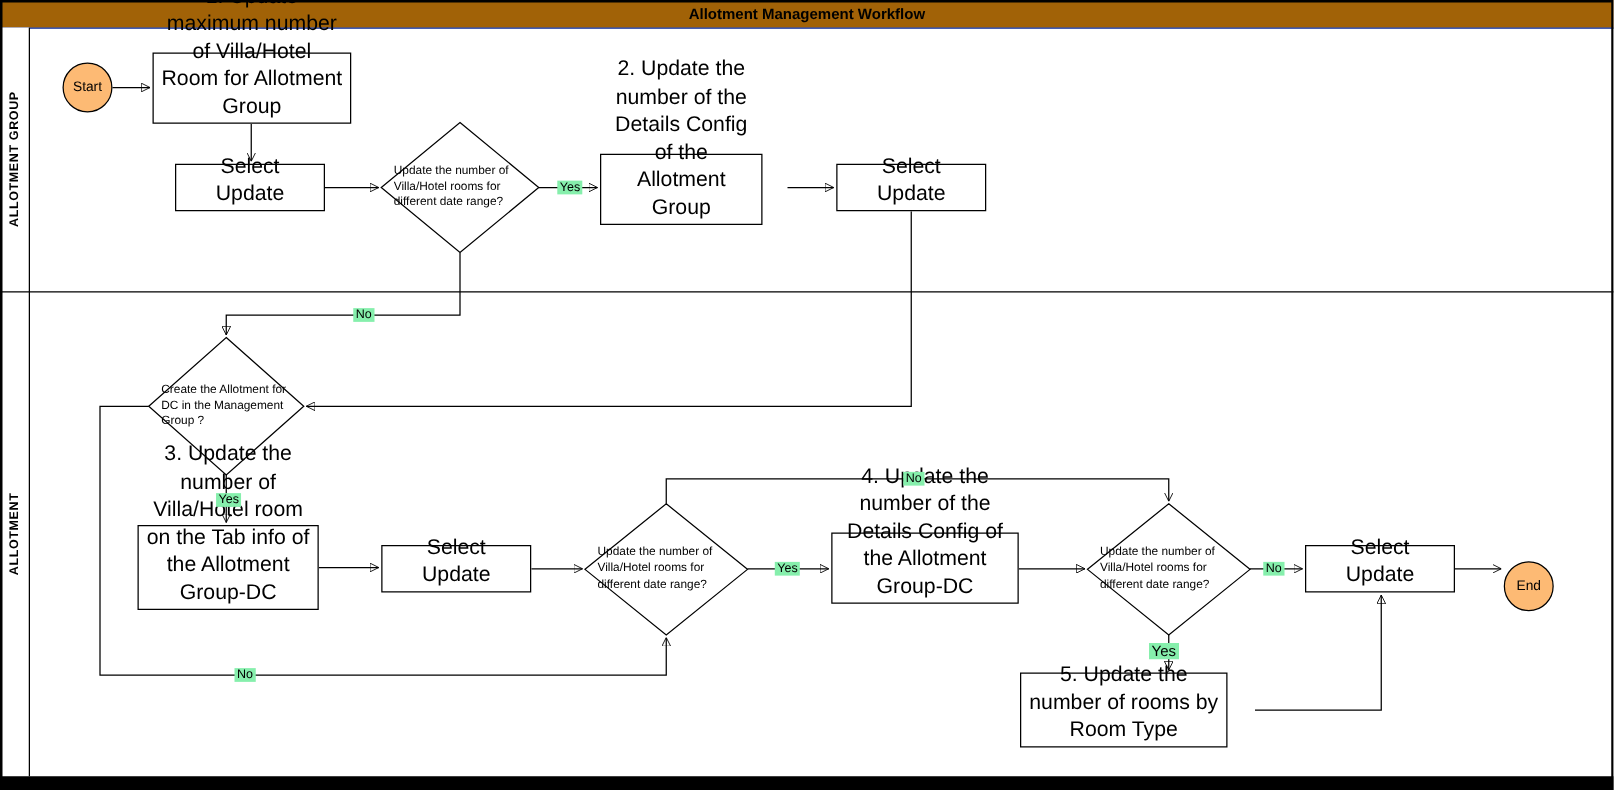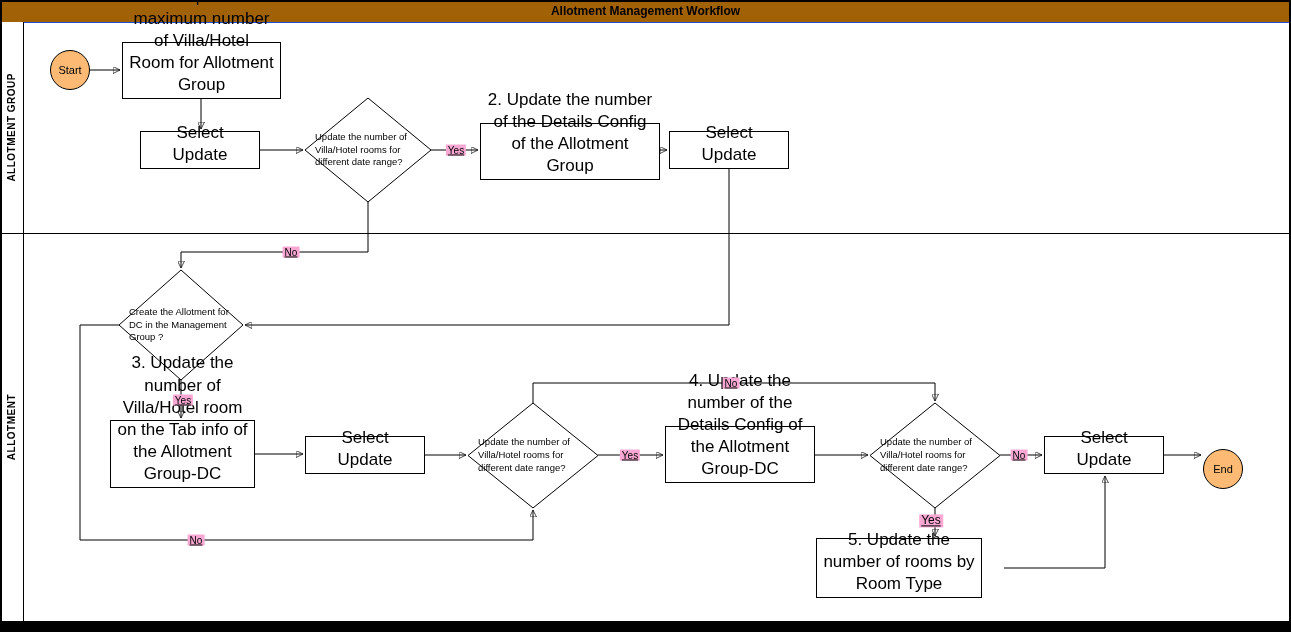--- a/index.html
+++ b/index.html
@@ -35,22 +35,22 @@
     display:flex;align-items:center;justify-content:center;font-size:11px;z-index:10;
   }
   .diamond{position:absolute;z-index:10;}
   .diamond svg{position:absolute;inset:0;width:100%;height:100%;overflow:visible;display:block;}
   .diamond polygon{fill:#fff;stroke:#000;stroke-width:1;}
   .diamond-text{
     position:absolute;inset:0;display:flex;align-items:center;justify-content:center;
     text-align:left;font-size:9.5px;line-height:1.35;padding:0 10px;
   }
   .edge-label{
-    position:absolute;transform:translate(-50%,-50%);background:#f9a8d4;
-    font-size:10px;line-height:1.1;padding:0 2px;white-space:nowrap;z-index:15;text-decoration:underline;
+    position:absolute;transform:translate(-50%,-50%);background:#86efac;
+    font-size:10px;line-height:1.1;padding:0 2px;white-space:nowrap;z-index:15;
   }
   .edge-label-lg{font-size:12px;}
 </style>
 </head>
 <body>
 
 <div class="stage">
 
   <div class="stage-border"></div>
   <div class="title-row">
@@ -114,21 +114,21 @@
     <span>Select Update</span>
   </div>
 
   <div class="diamond" style="left:305px;top:98px;width:126px;height:104px;">
     <svg viewBox="0 0 100 100" preserveAspectRatio="none" aria-hidden="true">
       <polygon points="50,0 100,50 50,100 0,50" vector-effect="non-scaling-stroke"></polygon>
     </svg>
     <span class="diamond-text">Update the number of Villa/Hotel rooms for different date range?</span>
   </div>
 
-  <div class="node-box" style="left:480px;top:123px;width:180px;height:57px;">
+  <div class="node-box" style="left:480px;top:123px;width:130px;height:57px;">
     <span>2. Update the number of the Details Config of the Allotment Group</span>
   </div>
 
   <div class="node-box" style="left:669px;top:131px;width:120px;height:38px;">
     <span>Select Update</span>
   </div>
 
   <div class="diamond" style="left:119px;top:270px;width:124px;height:110px;">
     <svg viewBox="0 0 100 100" preserveAspectRatio="none" aria-hidden="true">
       <polygon points="50,0 100,50 50,100 0,50" vector-effect="non-scaling-stroke"></polygon>

